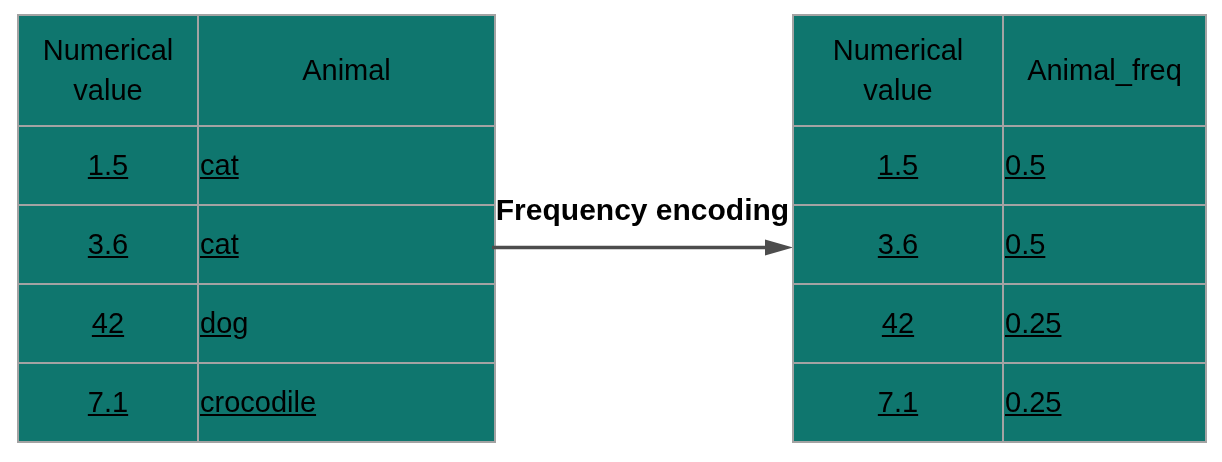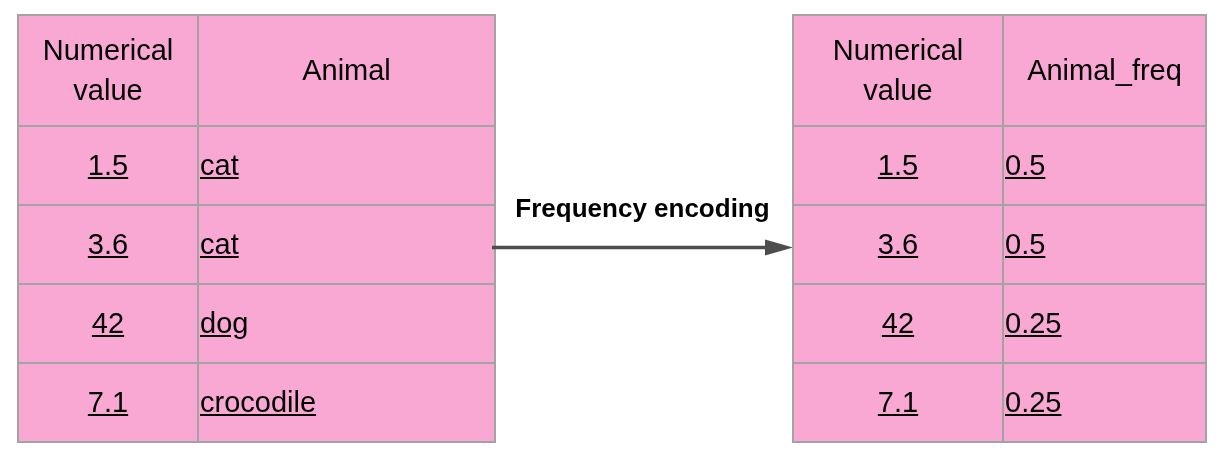--- a/index.html
+++ b/index.html
@@ -12,21 +12,21 @@
     width: 1222px;
     height: 462px;
     font-family: "Liberation Sans", sans-serif;
     color: #000000;
     overflow: hidden;
   }
   table.data-table {
     position: absolute;
     border-collapse: collapse;
     table-layout: fixed;
-    background: #f9a8d4;
+    background: #0f766e;
   }
   table.data-table th,
   table.data-table td {
     border: 2px solid #a3a3a3;
     font-size: 29px;
     font-weight: normal;
     vertical-align: middle;
     overflow: hidden;
   }
   table.data-table th {
@@ -49,21 +49,21 @@
   }
   #left-table  { left: 17px;  top: 14px; width: 477px; }
   #right-table { left: 792px; top: 14px; width: 413px; }
 
   #transform-label {
     position: absolute;
     left: 492px;
     top: 193px;
     width: 301px;
     text-align: center;
-    font-size: 26px;
+    font-size: 30px;
     font-weight: bold;
     white-space: nowrap;
   }
   #arrow {
     position: absolute;
     left: 492px;
     top: 239px;
     width: 301px;
     height: 18px;
   }

